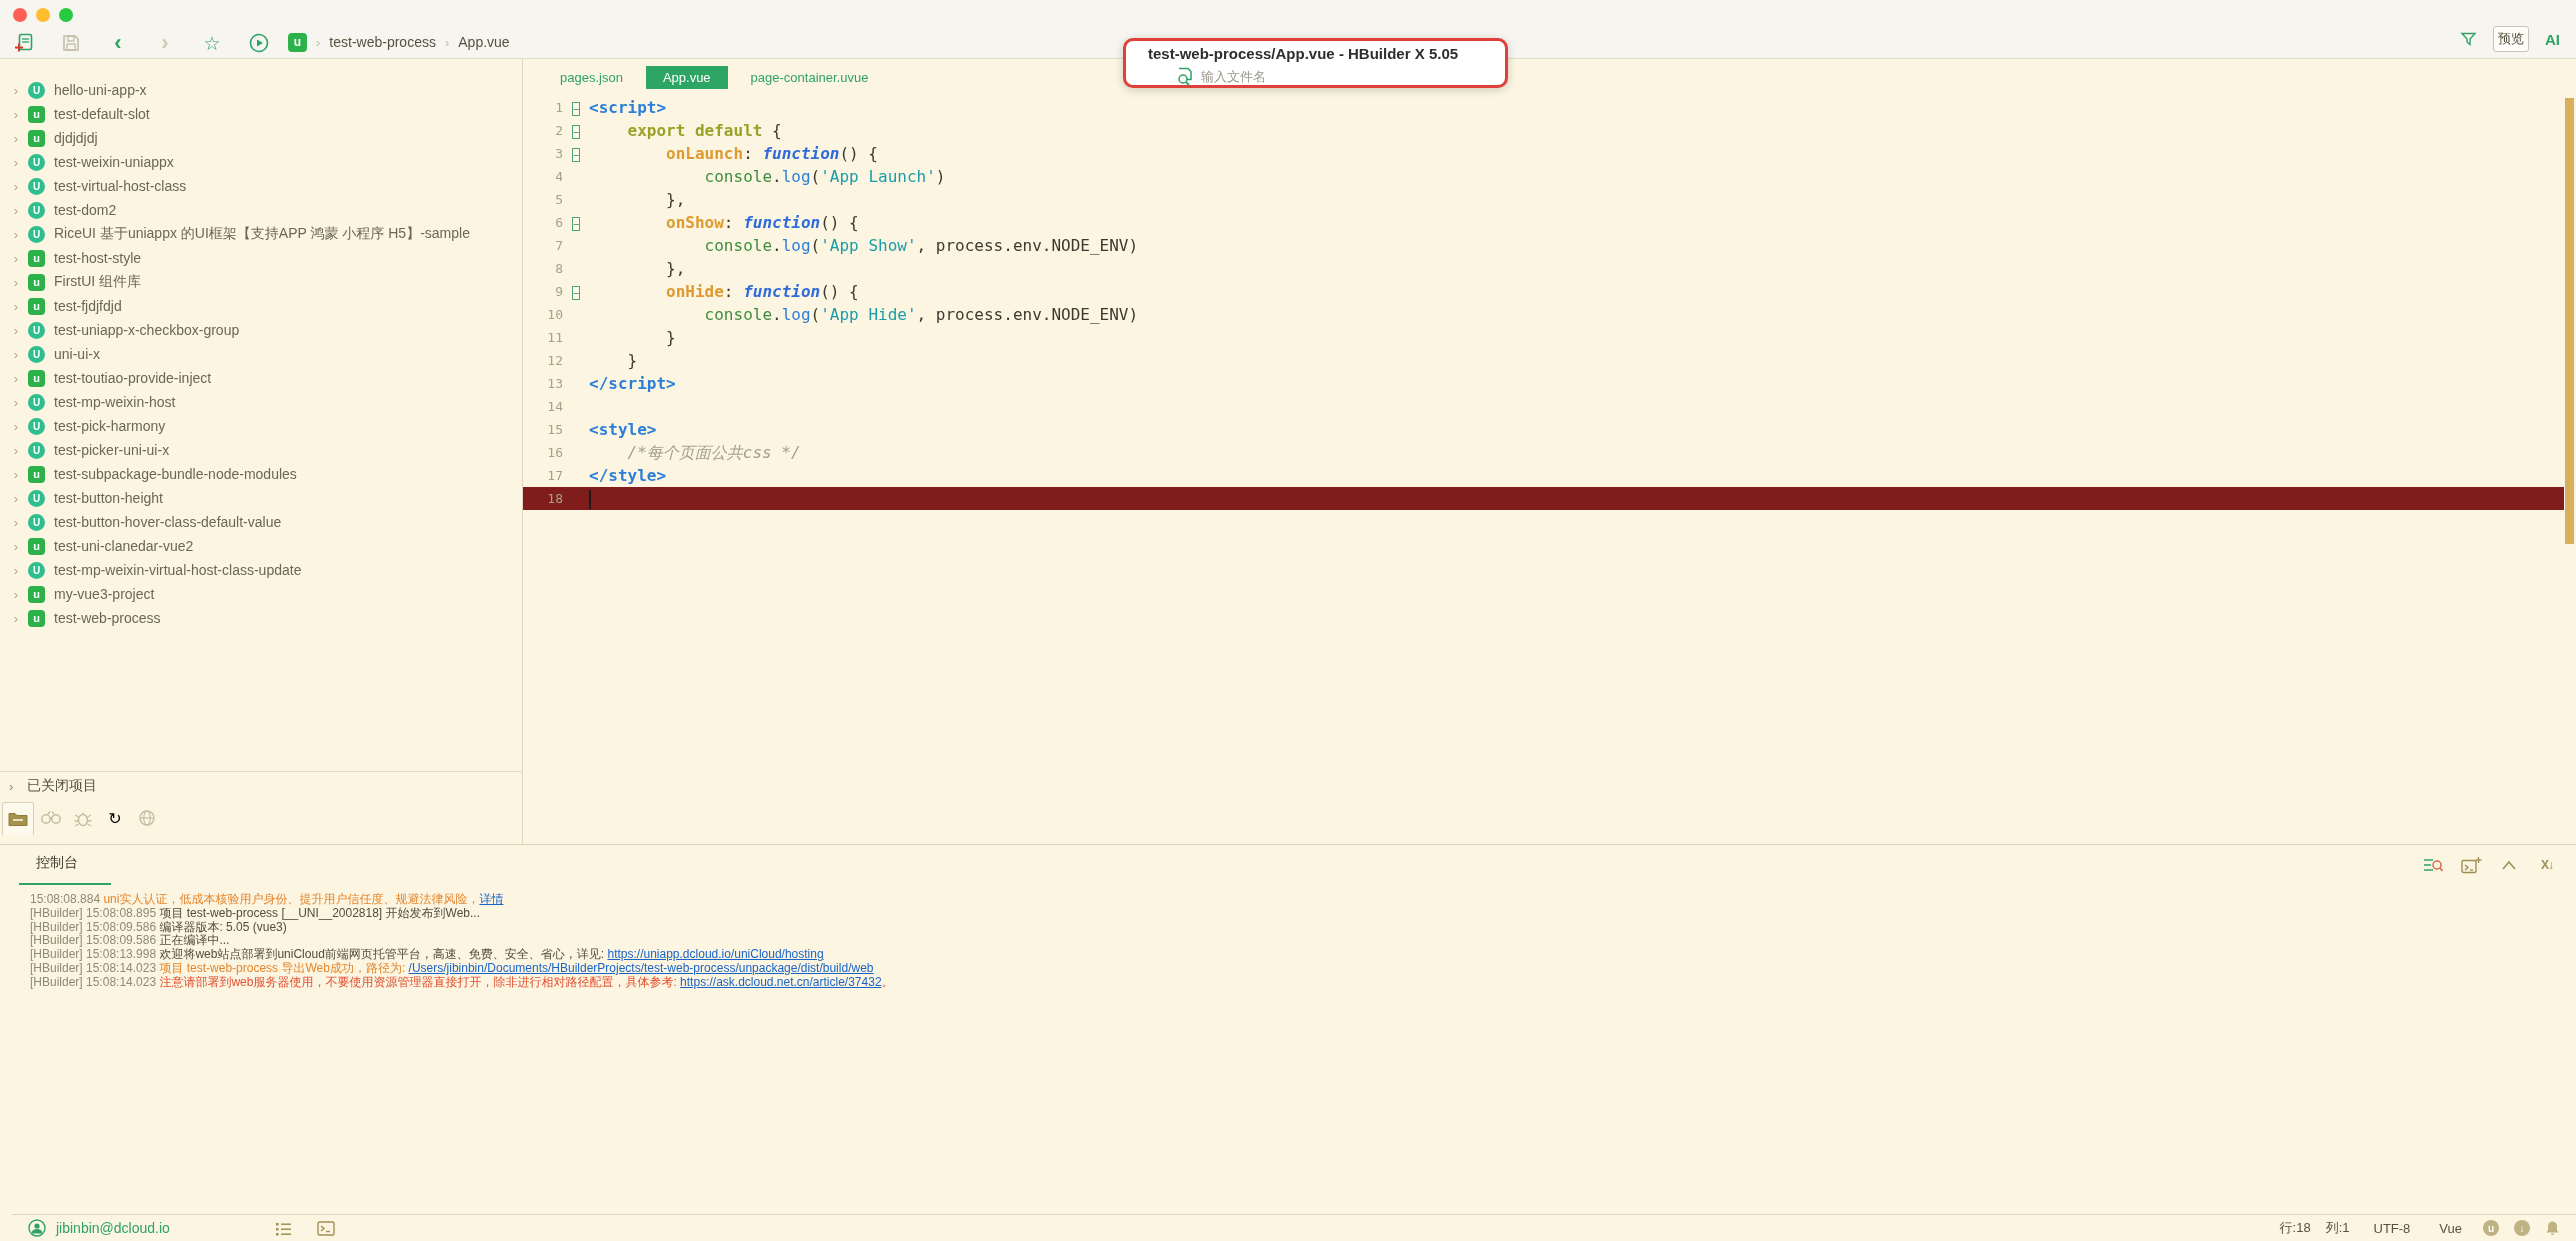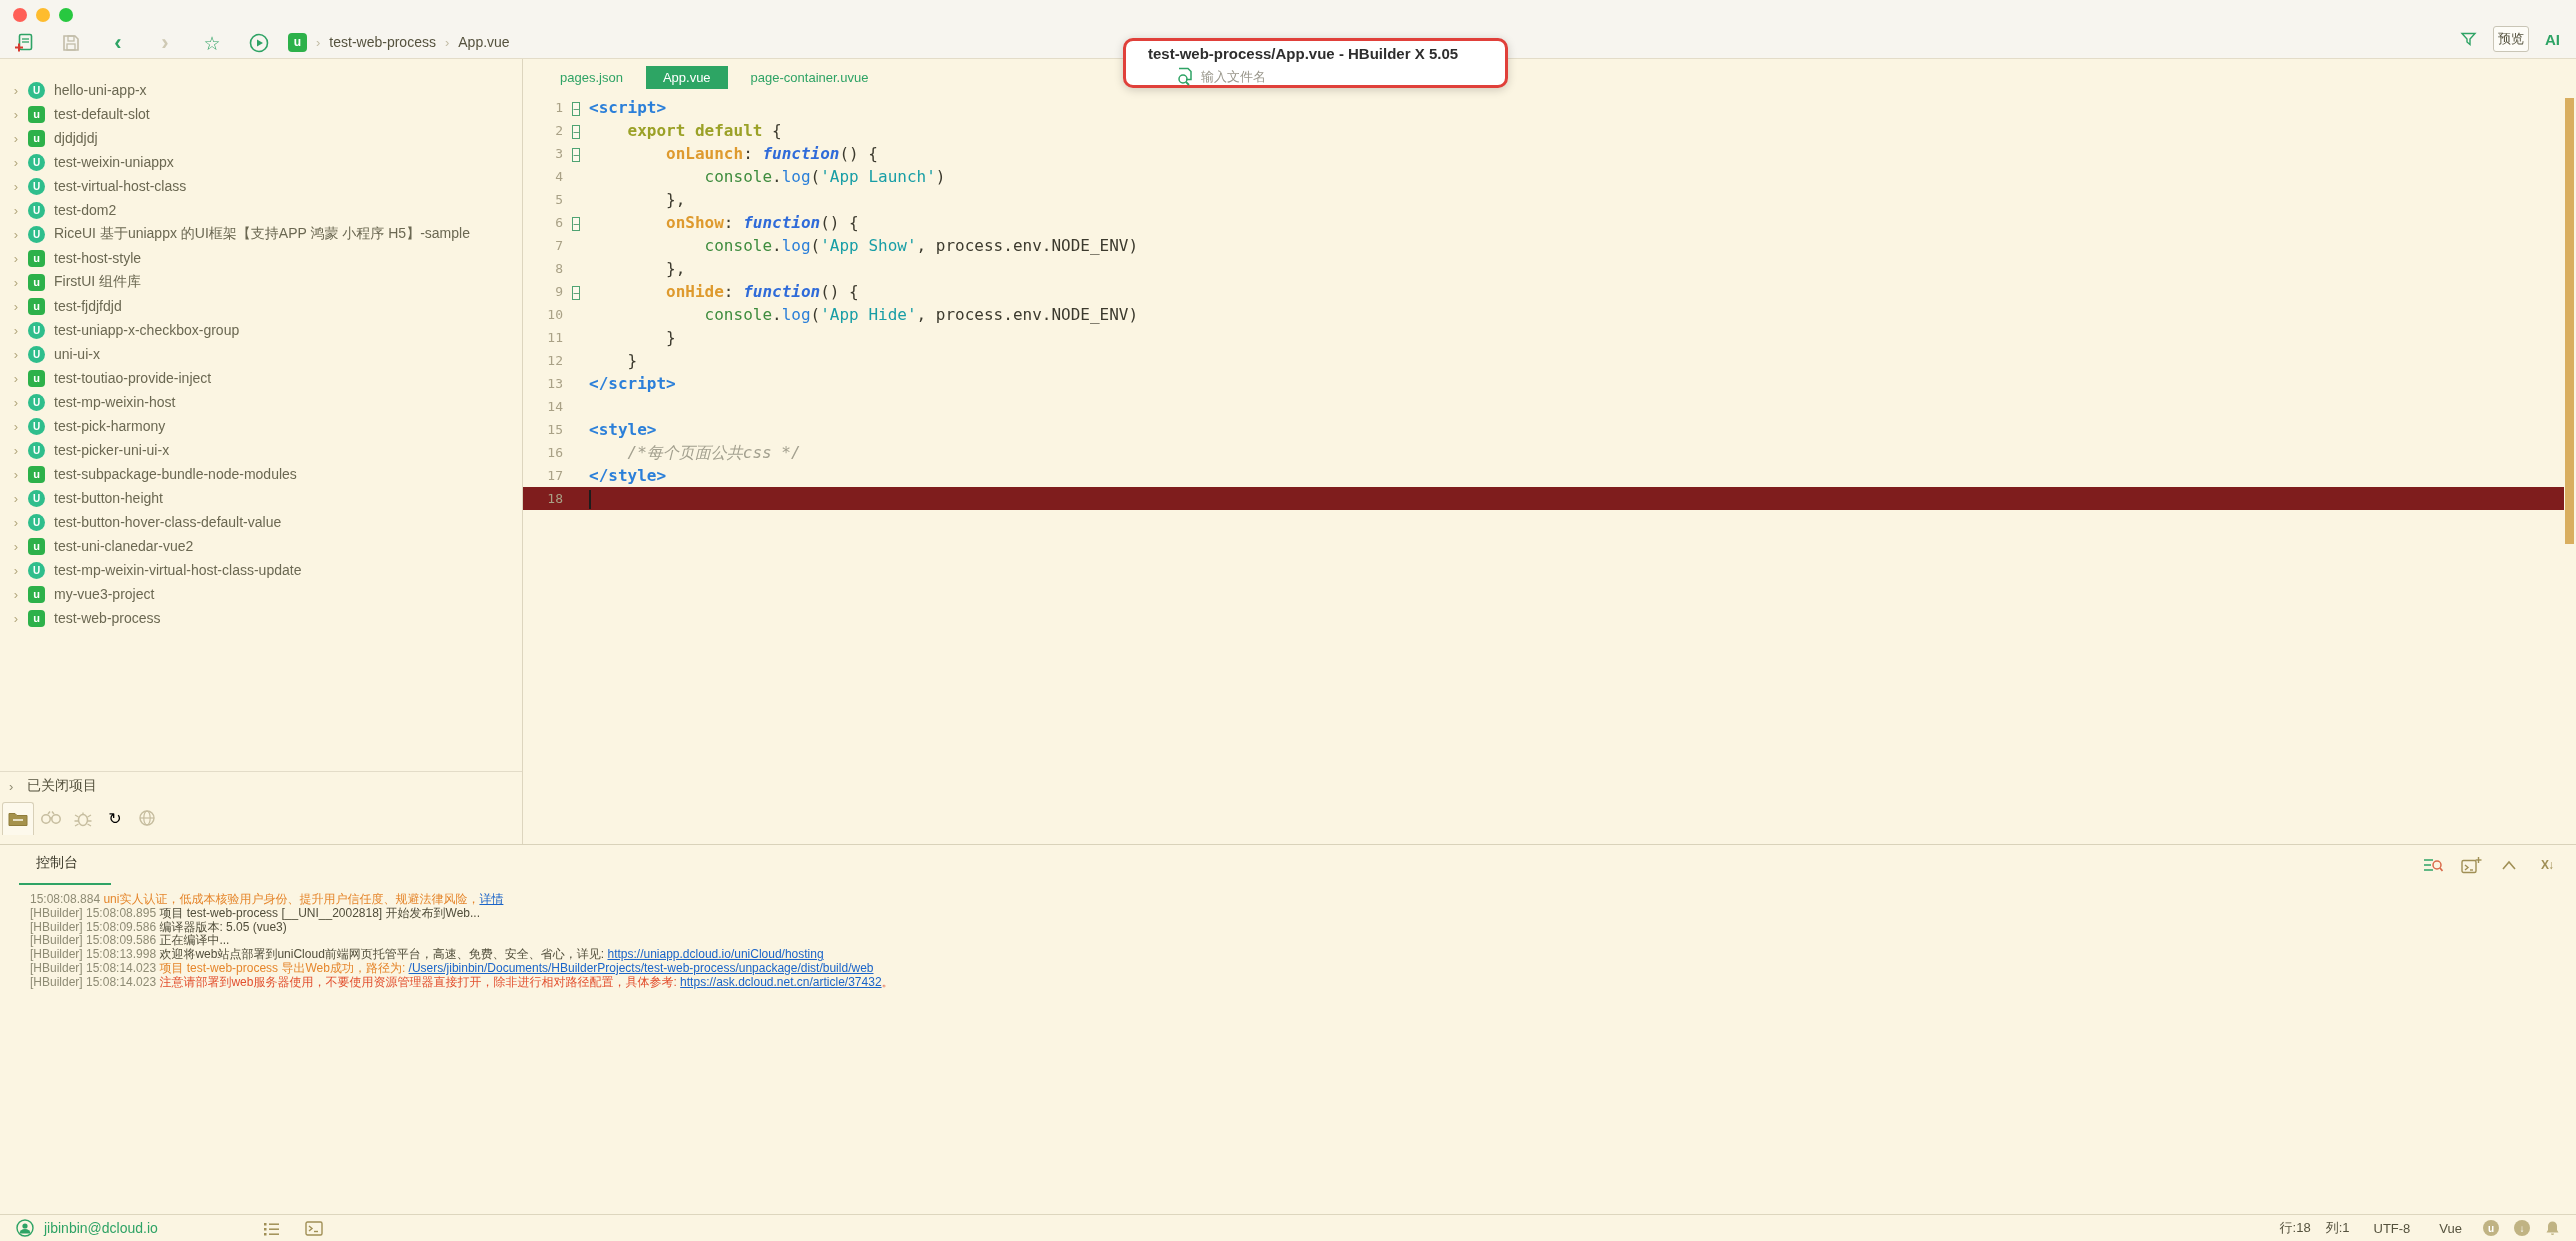--- a/index.html
+++ b/index.html
@@ -76,21 +76,21 @@
   .clear-glyph{font-size:12px;font-weight:bold;color:#A08F55;letter-spacing:-1px;}
   .con-body{position:absolute;left:30px;top:48px;right:14px;}
   .cl{white-space:pre;font-family:Liberation Sans, sans-serif;font-size:12px;line-height:13.8px;}
   .c-pre{color:#8E8B74}
   .c-plain{color:#514E3B}
   .c-or{color:#E5862C}
   .c-red{color:#E2502F}
   .c-link{color:#1A64C8;text-decoration:underline;cursor:pointer;}
 
   
-  .statusbar{position:absolute;left:0;right:0;bottom:0;height:26px;border-top:1px solid #DDD6BE;background:#FBF5E2;display:flex;align-items:center;}
+  .statusbar{position:absolute;left:12px;right:0;bottom:0;height:26px;border-top:1px solid #DDD6BE;background:#FBF5E2;display:flex;align-items:center;}
   .sb-left{display:flex;align-items:center;gap:8px;margin-left:14px;}
   .sb-email{color:#2EA365;font-size:14px;}
   .sb-ico{display:flex;align-items:center;justify-content:center;width:22px;height:20px;}
   .sb-right{margin-left:auto;display:flex;align-items:center;gap:15px;margin-right:16px;font-size:13px;color:#55523E;}
   .sb-circle{width:16px;height:16px;border-radius:50%;background:#C0B383;color:#fff;font-size:10px;font-weight:bold;display:flex;align-items:center;justify-content:center;}
   svg{display:block;}
 </style>
 </head>
 <body>
 

